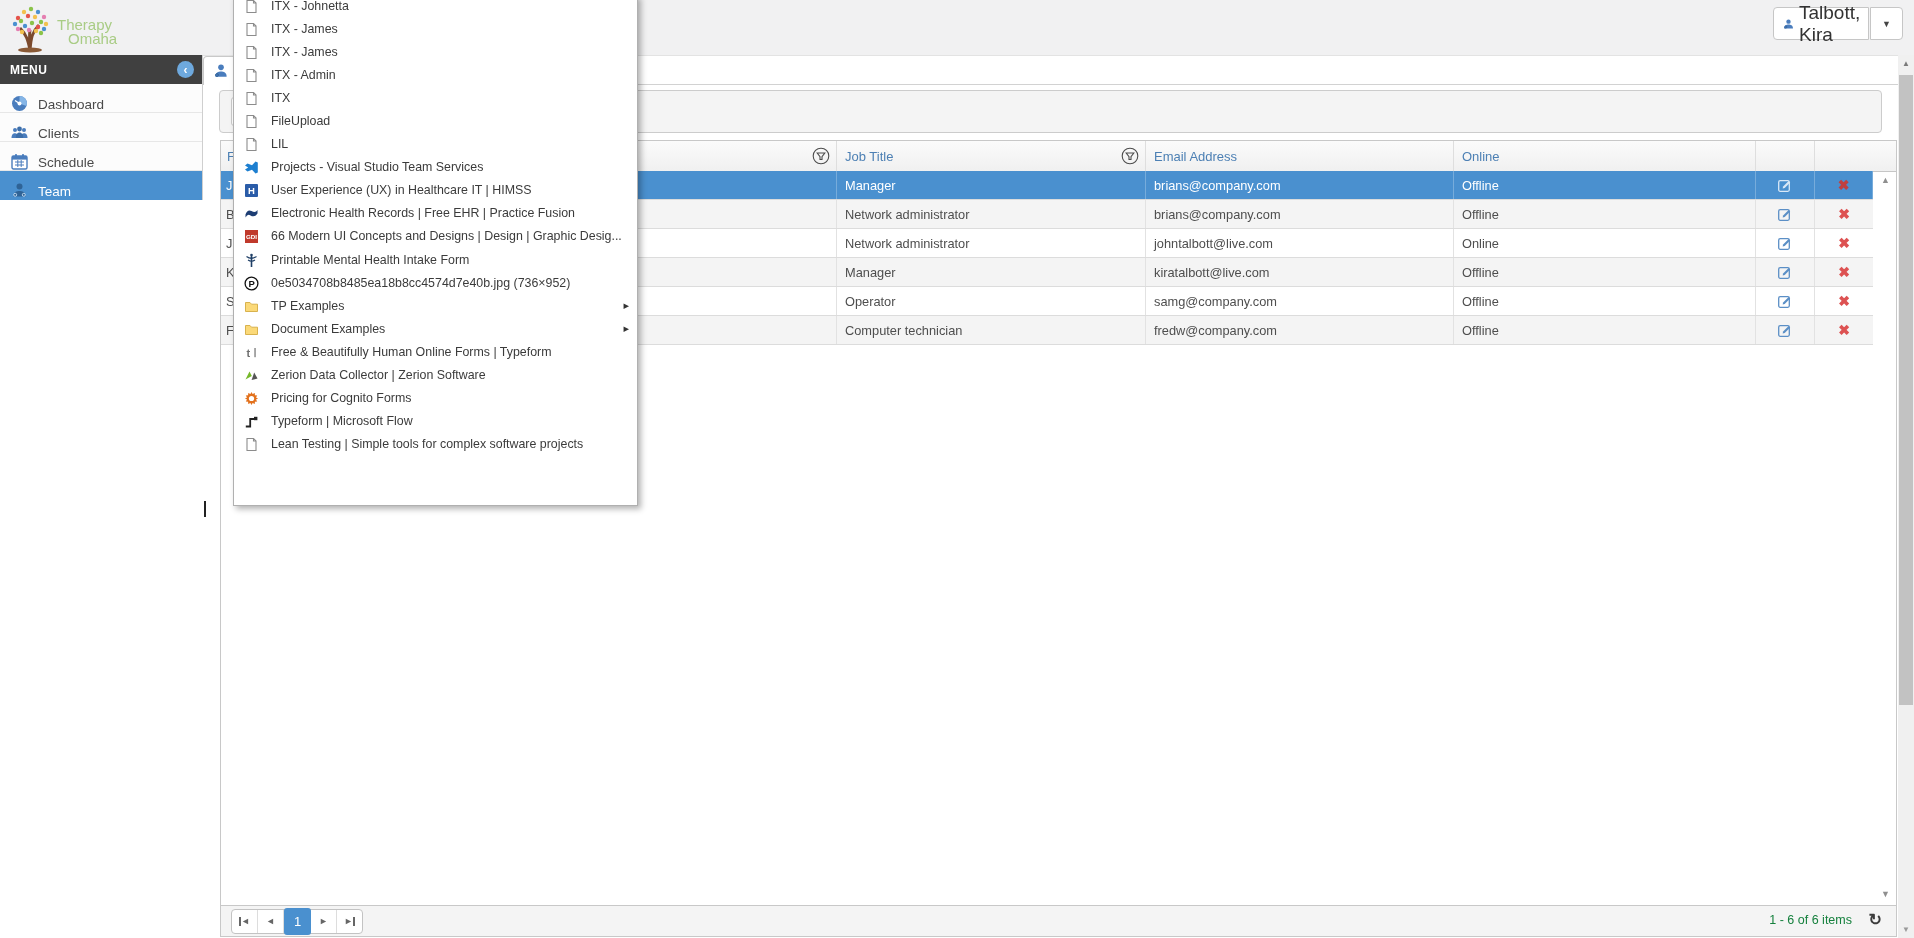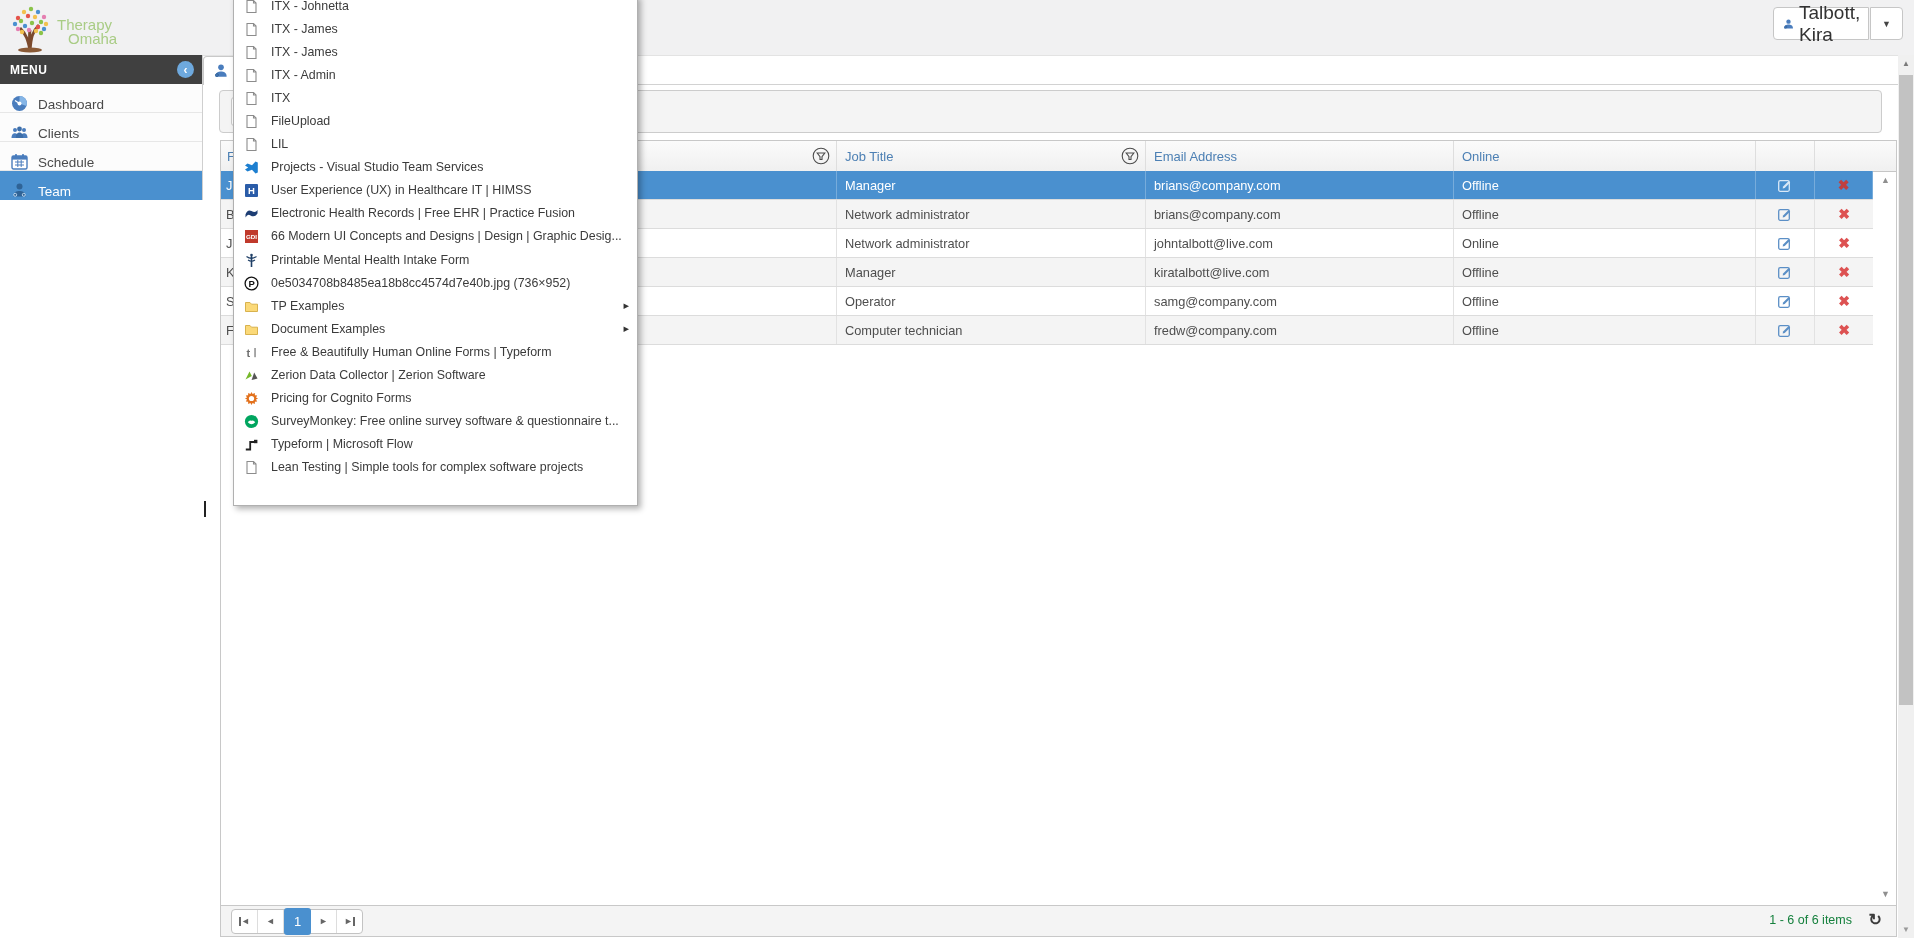--- a/index.html
+++ b/index.html
@@ -581,30 +581,20 @@
       <span class="bmi">
         <svg width="15" height="15" viewBox="0 0 15 15">
           <path d="M7.5 1 L8.6 3 L10.8 2 L10.9 4.3 L13.2 4.4 L12 6.4 L14 7.5 L12 8.6 L13.2 10.6 L10.9 10.7 L10.8 13 L8.6 12 L7.5 14 L6.4 12 L4.2 13 L4.1 10.7 L1.8 10.6 L3 8.6 L1 7.5 L3 6.4 L1.8 4.4 L4.1 4.3 L4.2 2 L6.4 3 Z" fill="#e2711d"></path>
           <circle cx="7.5" cy="7.5" r="2.6" fill="#fff"></circle>
         </svg>
       </span>
       <span class="bm-label">Pricing for Cognito Forms</span>
 
     </div>
 
-    <div class="bm-item">
-      <span class="bmi">
-        <svg width="15" height="15" viewBox="0 0 15 15">
-          <circle cx="7.5" cy="7.5" r="6.6" fill="#00a55f"></circle>
-          <path d="M3.8 8.2 Q7.5 12.2 11.2 8.2 Q9.6 5.8 7.5 6.8 Q5.4 5.8 3.8 8.2" fill="#fff"></path>
-        </svg>
-      </span>
-      <span class="bm-label">SurveyMonkey: Free online survey software &amp; questionnaire t...</span>
-
-    </div>
 
     <div class="bm-item">
       <span class="bmi">
         <svg width="15" height="15" viewBox="0 0 15 15">
           <path d="M1.8 12.5 H6.2 V5 H10.2" stroke="#222" stroke-width="1.8" fill="none"></path>
           <rect x="10" y="2.8" width="3.4" height="3.4" fill="#222"></rect>
         </svg>
       </span>
       <span class="bm-label">Typeform | Microsoft Flow</span>
 

